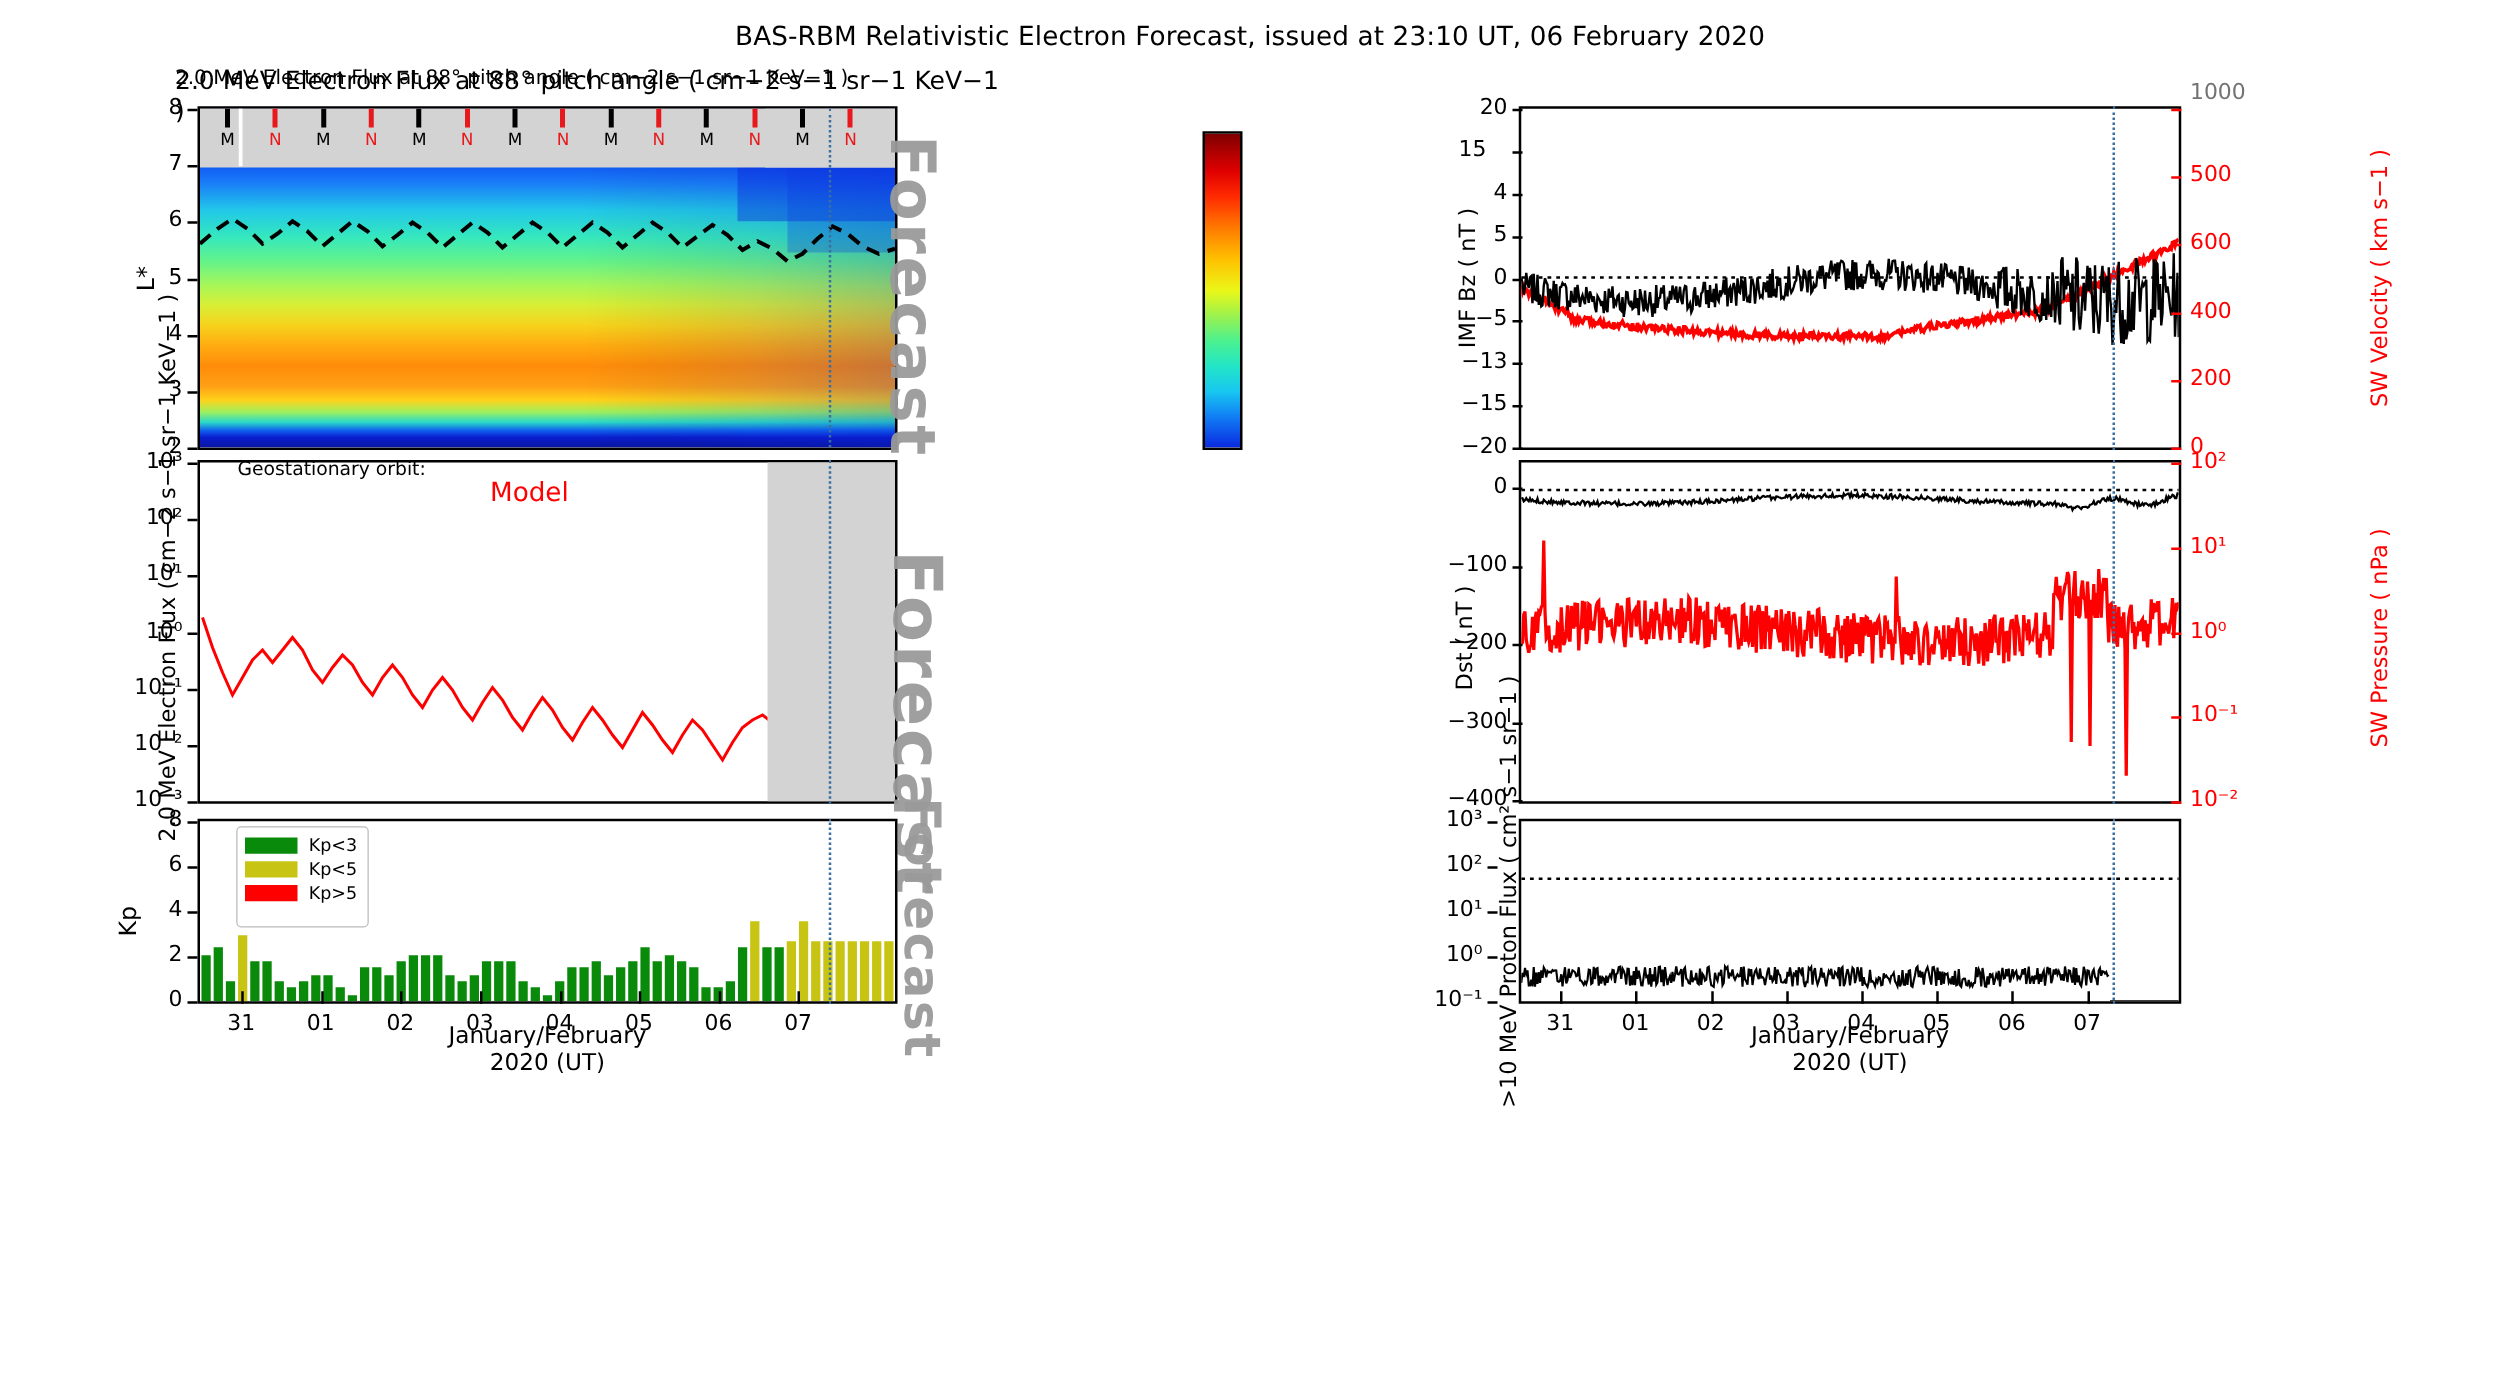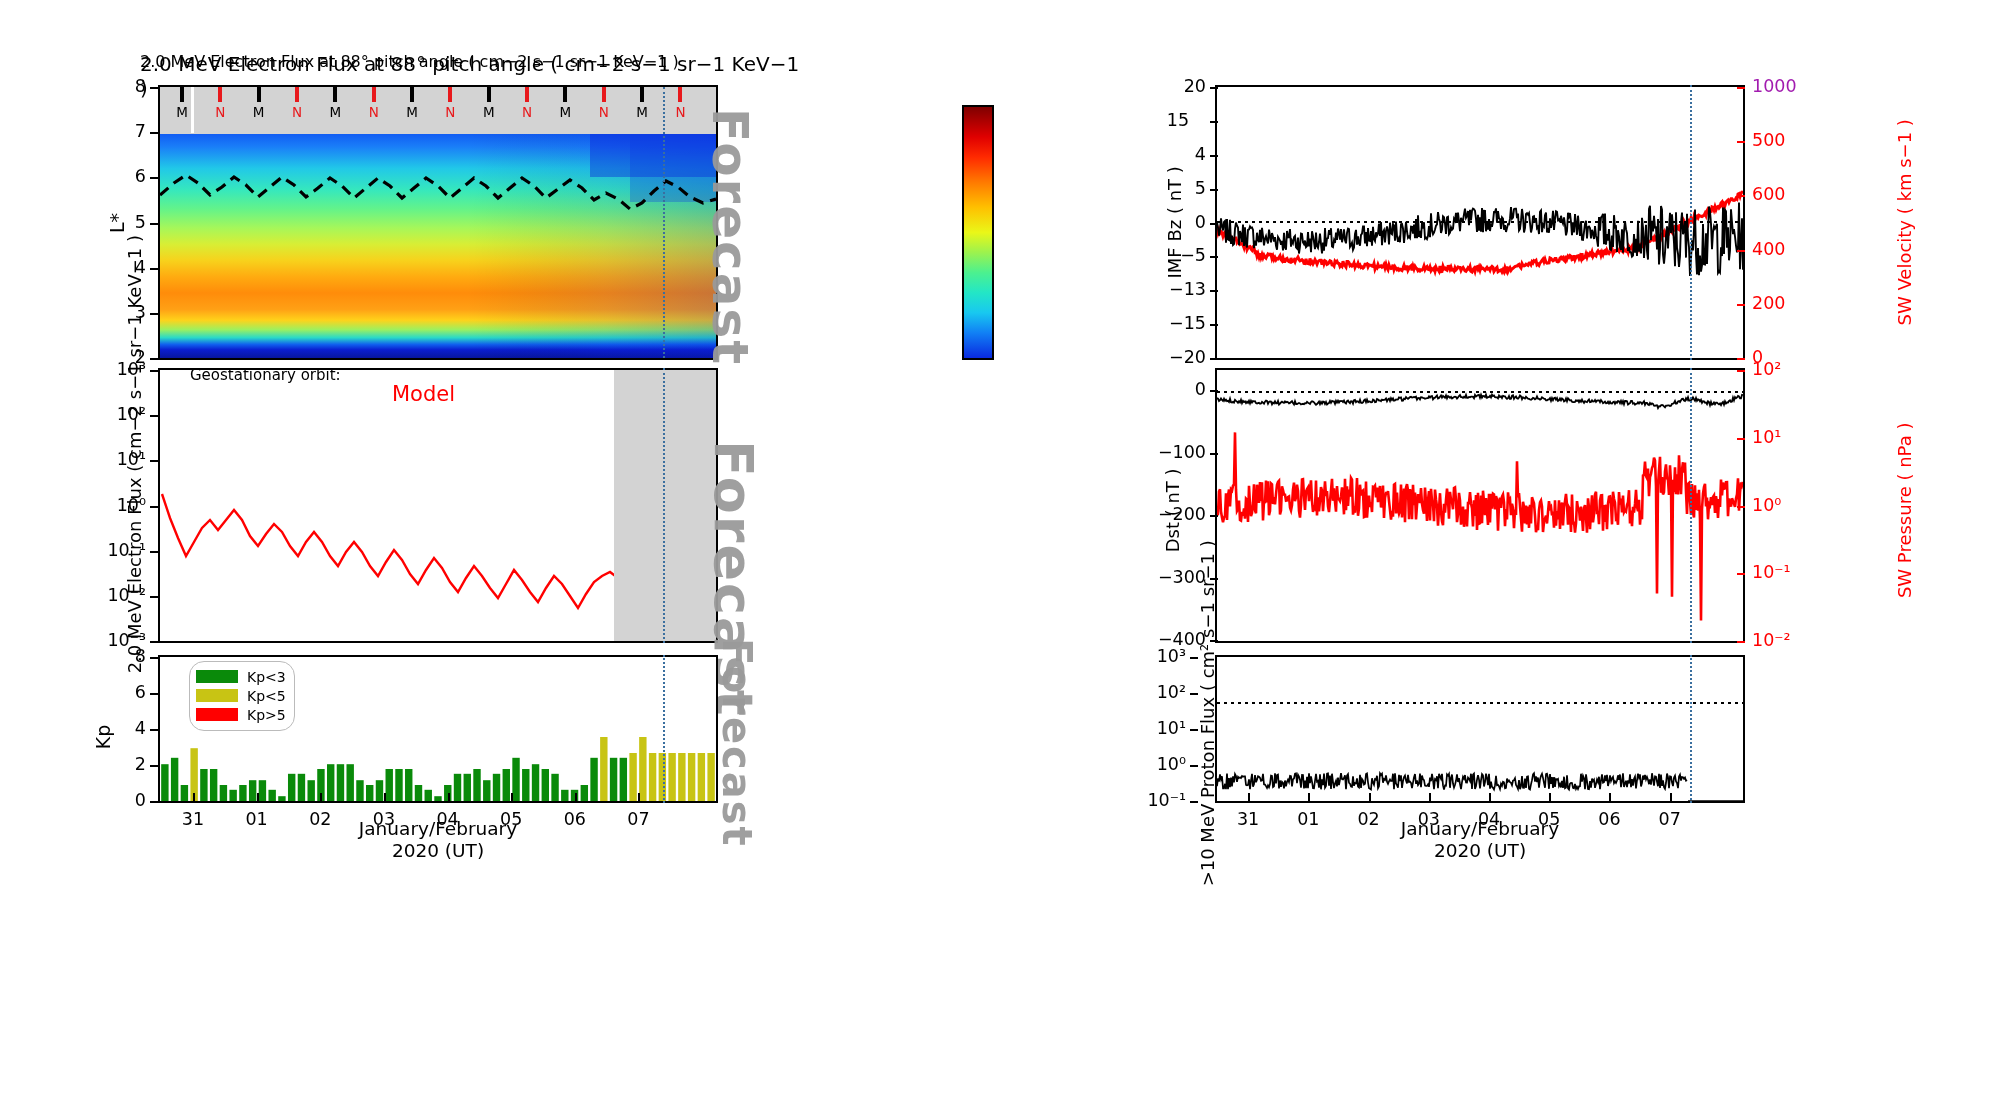--- a/index.html
+++ b/index.html
@@ -10,33 +10,34 @@
   .panel-title{font-size:20px;}
   .axis-frame{position:absolute;border:2px solid #000;box-sizing:border-box;background:#fff;}
   .tick-lbl{position:absolute;font-size:17.5px;white-space:nowrap;}
   .ylabel{position:absolute;font-size:18px;transform-origin:50% 50%;white-space:nowrap;text-align:center;line-height:1.15;}
   .xlabel{position:absolute;font-size:18.5px;text-align:center;white-space:nowrap;line-height:1.2;}
   .vtick{position:absolute;background:#000;}
   .fc-line{position:absolute;width:0;border-left:2px dotted #3a6f9f;}
   .grey{position:absolute;background:#d3d3d3;}
   .wm{position:absolute;color:#9a9a9a;font-size:54px;font-weight:600;letter-spacing:2px;
       transform-origin:50% 50%;white-space:nowrap;opacity:.95;}
-  .legend-box{position:absolute;border:1px solid #bbb;background:#fff;border-radius:15px;padding:5px 8px 6px 6px;text-align:right;}
+  .legend-box{position:absolute;border:1px solid #bbb;background:#fff;border-radius:4px;padding:5px 8px 17px 6px;text-align:right;}
   .legend-row{display:flex;align-items:center;height:19px;}
   .swatch{width:42px;height:13px;margin-right:9px;}
   .legend-txt{font-size:14px;}
   .cb-out{position:absolute;border:2px solid #000;box-sizing:border-box;}
   .mn{position:absolute;font-size:13.5px;text-align:center;width:22px;}
   svg{display:block;}
 </style>
 </head>
 <body>
 
 <div class="root">
 
+  <div class="abs ttl">BAS-RBM Relativistic Electron Forecast, issued at 23:10 UT, 06 February 2020</div>
 
   <div class="abs" style="left:140px;top:52px;">2.0 MeV Electron Flux at 88° pitch angle ( cm−2 s−1 sr−1 KeV−1 )</div>
   <div class="abs panel-title" style="left:140px;top:52px;width:660px;">2.0 MeV Electron Flux at 88° pitch angle ( cm−2 s−1 sr−1 KeV−1 )</div>
 
   <div class="axis-frame" id="spec-frame" style="left:158px;top:85px;width:560px;height:275px;">
     <svg width="556" height="271" viewBox="0 0 556 271" preserveAspectRatio="none">
       <defs>
 
         <linearGradient id="specGrad" x1="0" y1="0" x2="0" y2="1">
           <stop offset="0.00" stop-color="#0b1fd8"></stop>
@@ -350,21 +351,21 @@
       <div class="vtick" style="left:1210px;top:256.375px;width:8px;height:2px;background:#000;"></div>
       <div class="tick-lbl" style="left:1150px;top:279.25px;width:56px;text-align:right;">−13</div>
       <div class="vtick" style="left:1210px;top:290.25px;width:8px;height:2px;background:#000;"></div>
       <div class="tick-lbl" style="left:1150px;top:313.125px;width:56px;text-align:right;">−15</div>
       <div class="vtick" style="left:1210px;top:324.125px;width:8px;height:2px;background:#000;"></div>
       <div class="tick-lbl" style="left:1150px;top:347px;width:56px;text-align:right;">−20</div>
       <div class="vtick" style="left:1210px;top:358px;width:8px;height:2px;background:#000;"></div>
     </div>
   <div id="imf-yr">
       <div class="vtick" style="left:1737px;top:87px;width:8px;height:2px;background:#ff0000;"></div>
-      <div class="tick-lbl" style="left:1752px;top:76px;color:#a21caf;">1000</div>
+      <div class="tick-lbl" style="left:1752px;top:64px;color:#737373;">1000</div>
       <div class="vtick" style="left:1737px;top:141.2px;width:8px;height:2px;background:#ff0000;"></div>
       <div class="tick-lbl" style="left:1752px;top:130.2px;color:#ff0000;">500</div>
       <div class="vtick" style="left:1737px;top:195.4px;width:8px;height:2px;background:#ff0000;"></div>
       <div class="tick-lbl" style="left:1752px;top:184.4px;color:#ff0000;">600</div>
       <div class="vtick" style="left:1737px;top:249.60000000000002px;width:8px;height:2px;background:#ff0000;"></div>
       <div class="tick-lbl" style="left:1752px;top:238.60000000000002px;color:#ff0000;">400</div>
       <div class="vtick" style="left:1737px;top:303.8px;width:8px;height:2px;background:#ff0000;"></div>
       <div class="tick-lbl" style="left:1752px;top:292.8px;color:#ff0000;">200</div>
       <div class="vtick" style="left:1737px;top:358px;width:8px;height:2px;background:#ff0000;"></div>
       <div class="tick-lbl" style="left:1752px;top:347px;color:#ff0000;">0</div>

